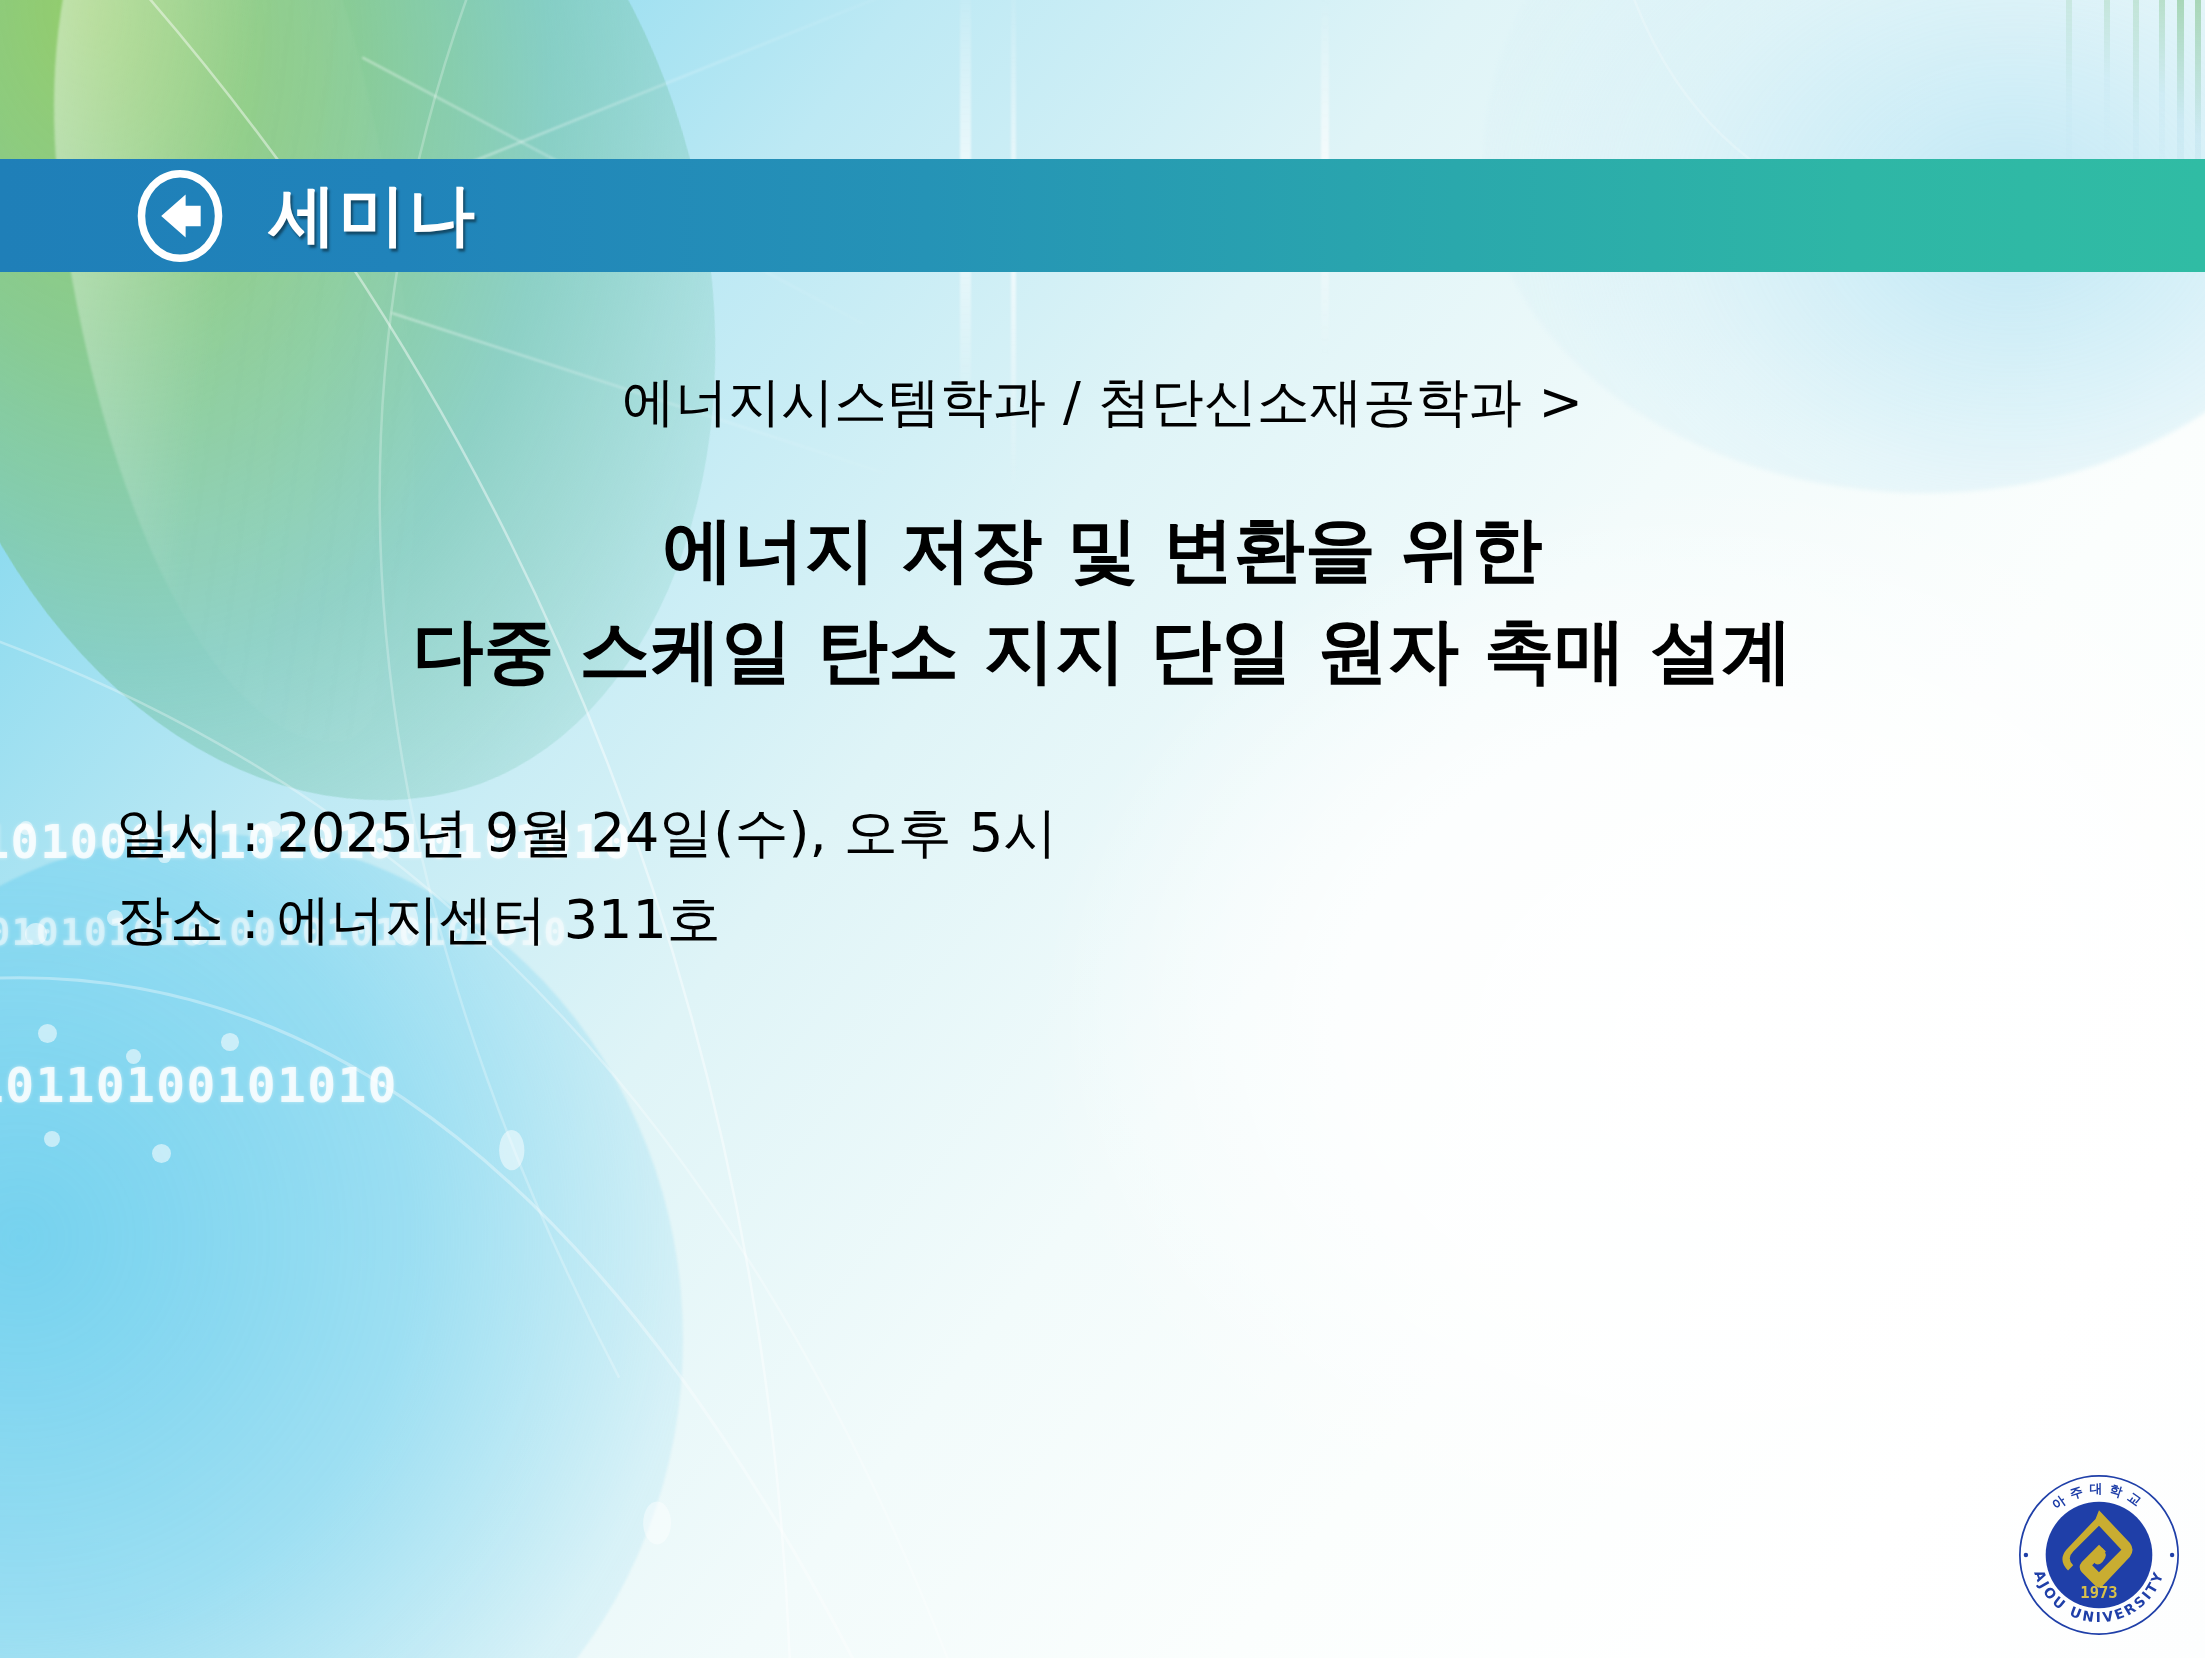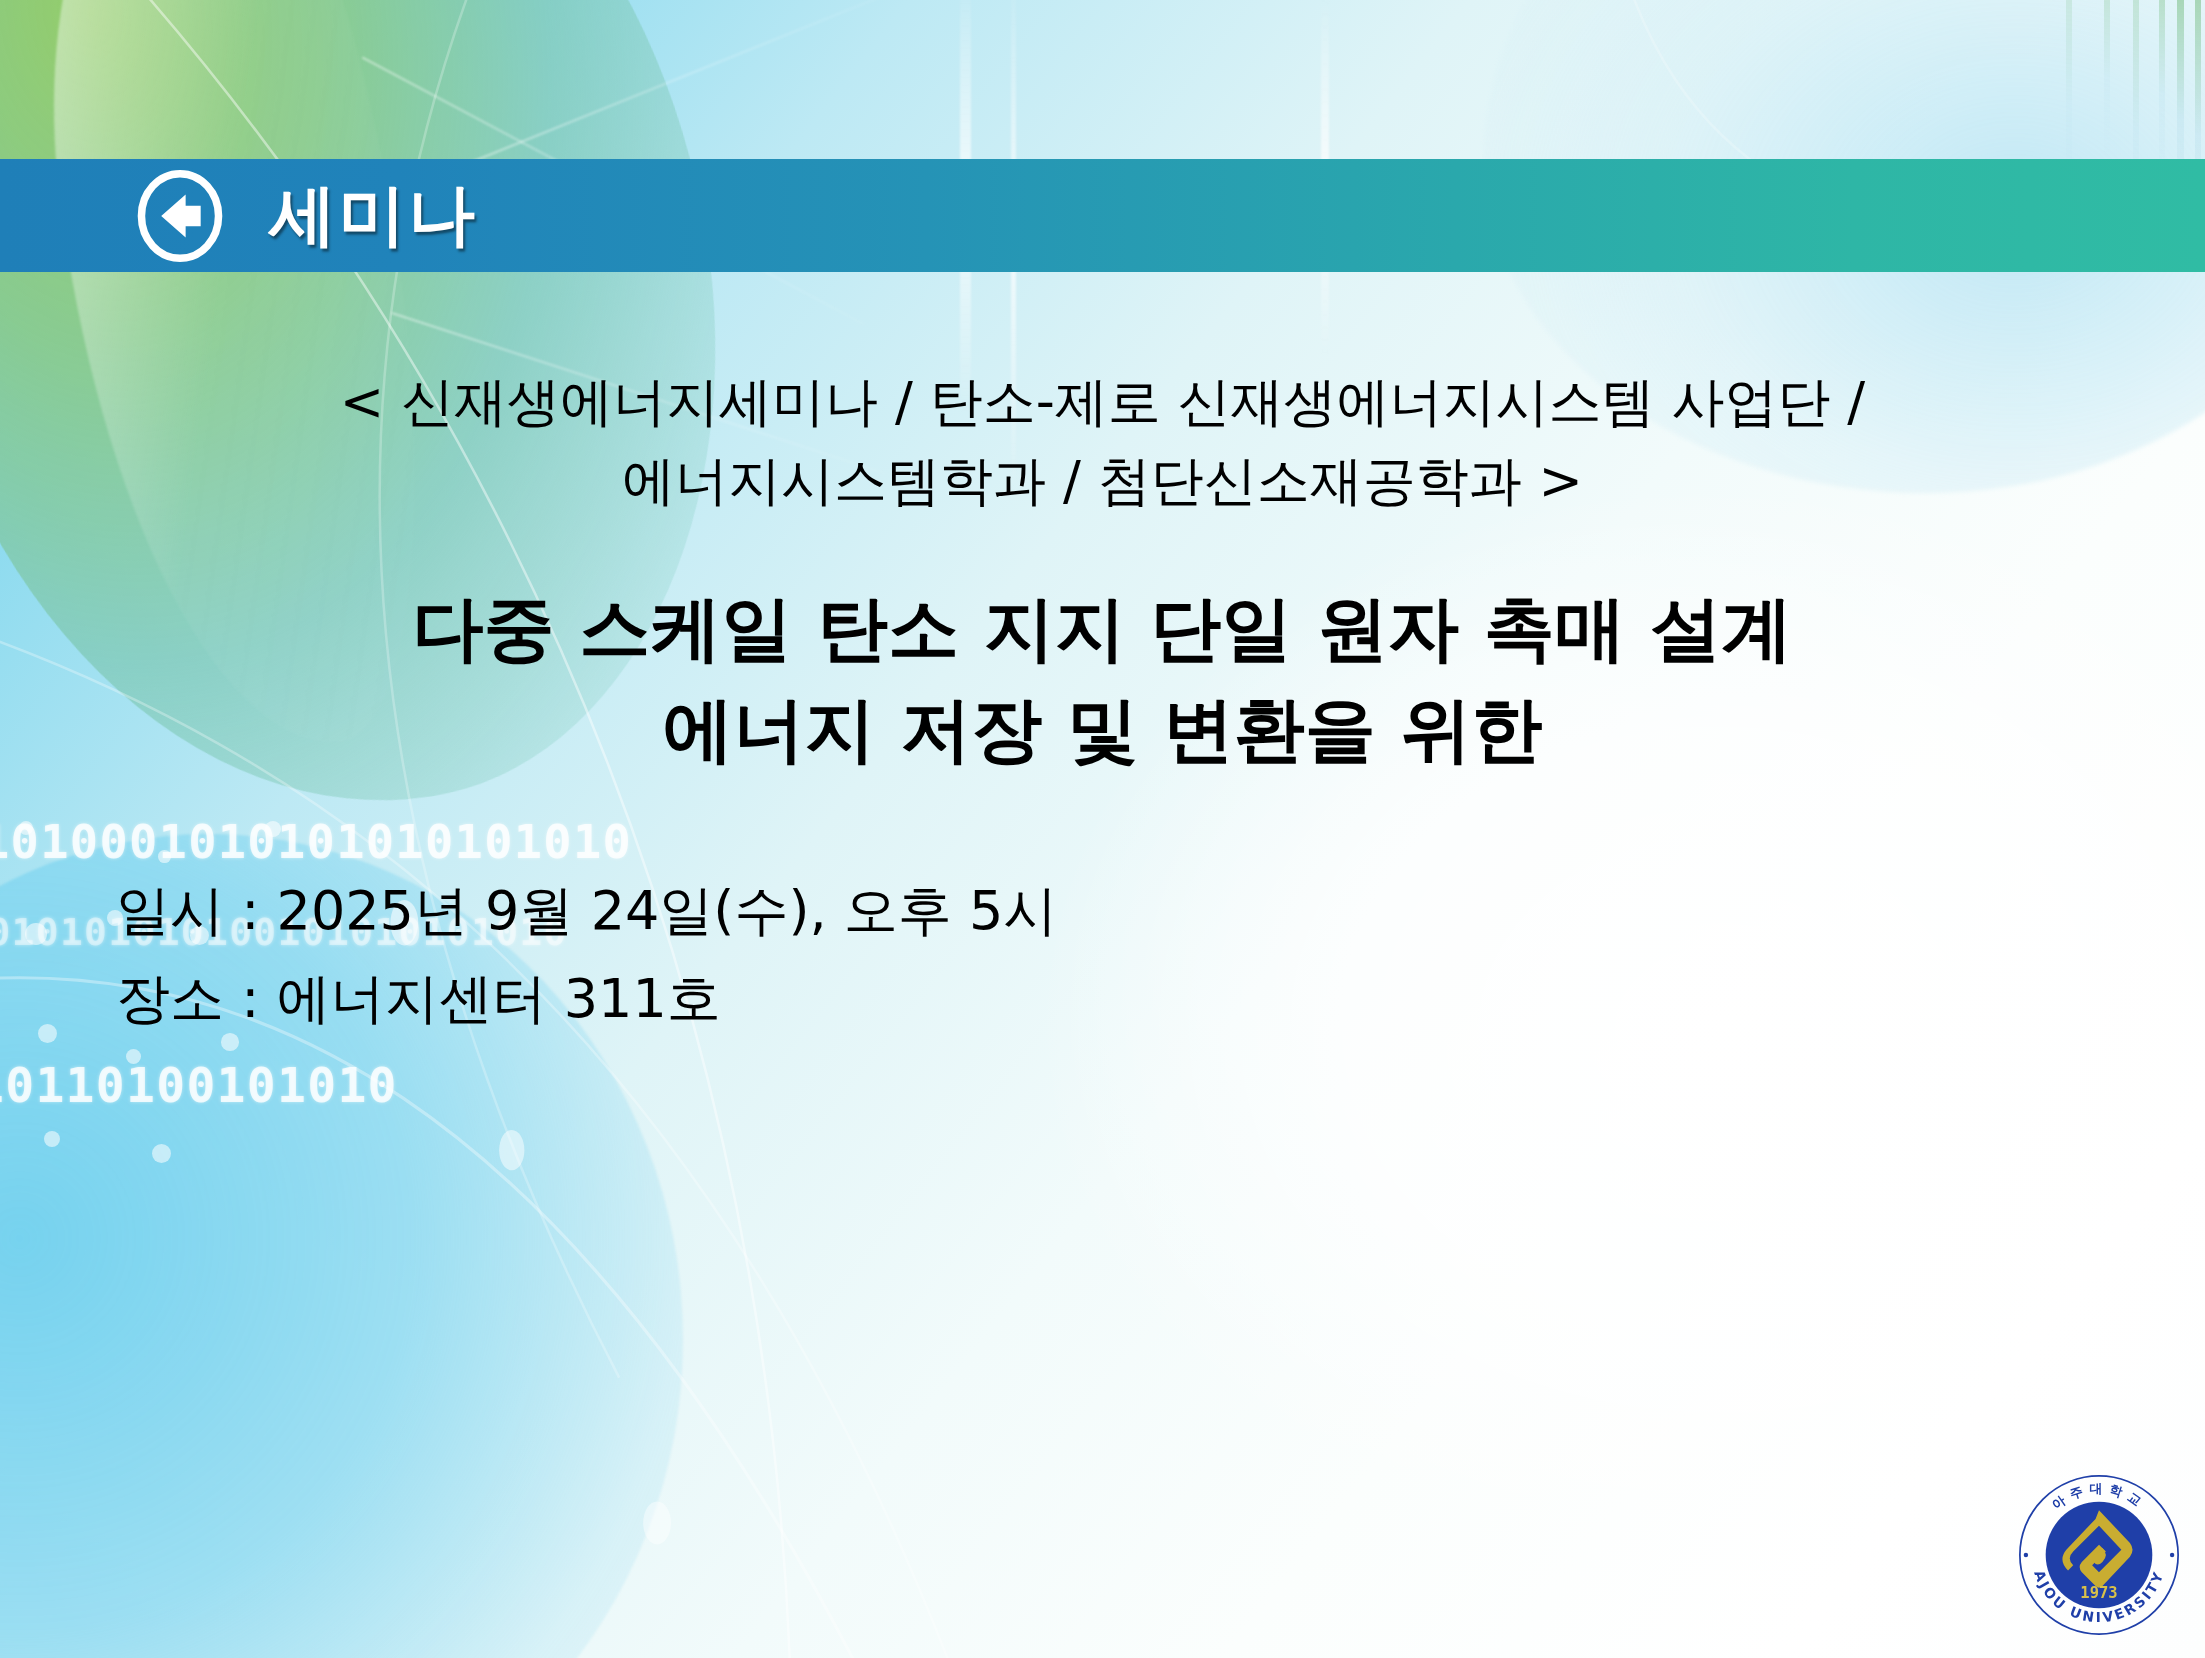--- a/index.html
+++ b/index.html
@@ -220,27 +220,26 @@
         <ellipse cx="50" cy="50" rx="41" ry="45" fill="none" stroke="#ffffff" stroke-width="8"></ellipse>
         <path d="M 56 27 L 30 50 L 56 73 L 56 61 L 72 61 L 72 39 L 56 39 Z" fill="#ffffff"></path>
       </svg>
     </span>
     <span class="header-title">세미나</span>
   </div>
 
   <div class="content">
 
     <div class="breadcrumb">
-      <span class="ln ln1">&lt; 신재생에너지세미나 / 탄소-제로 신재생에너지시스템 사업단 /</span>
       <span class="ln ln2">에너지시스템학과 / 첨단신소재공학과 &gt;</span>
     </div>
 
     <div class="main-title">
+      <span class="ln">에너지 저장 및 변환을 위한</span>
       <span class="ln">다중 스케일 탄소 지지 단일 원자 촉매 설계</span>
-      <span class="ln">에너지 저장 및 변환을 위한</span>
     </div>
 
     <div class="details">
       <div class="row">일시 : 2025년 9월 24일(수), 오후 5시</div>
       <div class="row">장소 : 에너지센터 311호</div>
     </div>
   </div>
 
   <div class="logo">
     <svg viewBox="0 0 200 200" width="172" height="172">

